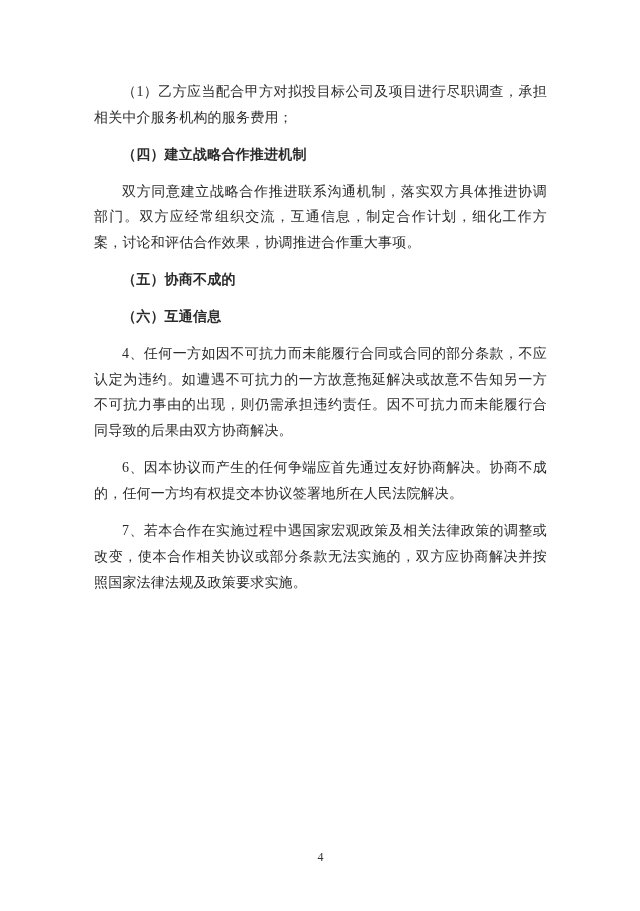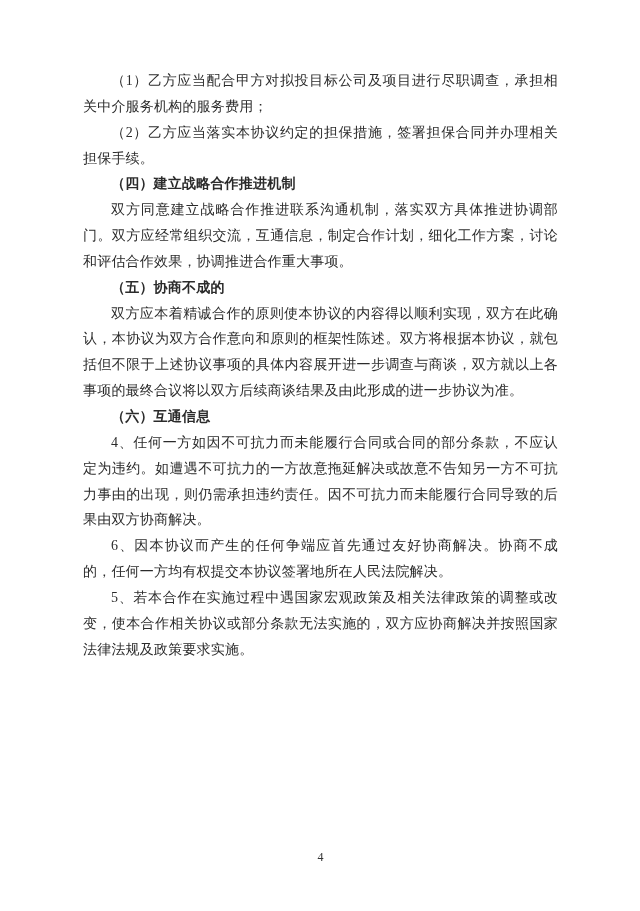--- a/index.html
+++ b/index.html
@@ -21,21 +21,21 @@
     top: 68px;
     width: 475px;
     color: #2b2b2b;
     font-size: 14px;
     line-height: 25.85px;
     text-align: justify;
     text-justify: inter-ideograph;
     letter-spacing: 0.2px;
   }
   .doc-body p {
-    margin: 0;
+    margin: 11px;
     padding: 0;
     text-indent: 2em;
   }
   .doc-body p.section-heading {
     font-weight: bold;
   }
   .page-num {
     position: absolute;
     left: 83px;
     top: 850px;
@@ -44,24 +44,22 @@
     font-size: 12px;
     color: #333333;
   }
 </style>
 </head>
 <body>
 
 <div class="page">
   <div class="doc-body">
     <p>（1）乙方应当配合甲方对拟投目标公司及项目进行尽职调查，承担相关中介服务机构的服务费用；</p>
-    <p>（2）乙方应当落实本协议约定的担保措施，签署担保合同并办理相关担保手续。</p>
     <p class="section-heading">（四）建立战略合作推进机制</p>
     <p>双方同意建立战略合作推进联系沟通机制，落实双方具体推进协调部门。双方应经常组织交流，互通信息，制定合作计划，细化工作方案，讨论和评估合作效果，协调推进合作重大事项。</p>
     <p class="section-heading">（五）协商不成的</p>
-    <p>双方应本着精诚合作的原则使本协议的内容得以顺利实现，双方在此确认，本协议为双方合作意向和原则的框架性陈述。双方将根据本协议，就包括但不限于上述协议事项的具体内容展开进一步调查与商谈，双方就以上各事项的最终合议将以双方后续商谈结果及由此形成的进一步协议为准。</p>
     <p class="section-heading">（六）互通信息</p>
     <p>4、任何一方如因不可抗力而未能履行合同或合同的部分条款，不应认定为违约。如遭遇不可抗力的一方故意拖延解决或故意不告知另一方不可抗力事由的出现，则仍需承担违约责任。因不可抗力而未能履行合同导致的后果由双方协商解决。</p>
     <p>6、因本协议而产生的任何争端应首先通过友好协商解决。协商不成的，任何一方均有权提交本协议签署地所在人民法院解决。</p>
-    <p>5、若本合作在实施过程中遇国家宏观政策及相关法律政策的调整或改变，使本合作相关协议或部分条款无法实施的，双方应协商解决并按照国家法律法规及政策要求实施。</p>
+    <p>7、若本合作在实施过程中遇国家宏观政策及相关法律政策的调整或改变，使本合作相关协议或部分条款无法实施的，双方应协商解决并按照国家法律法规及政策要求实施。</p>
   </div>
   <div class="page-num">4</div>
 </div>
 
 </body></html>

